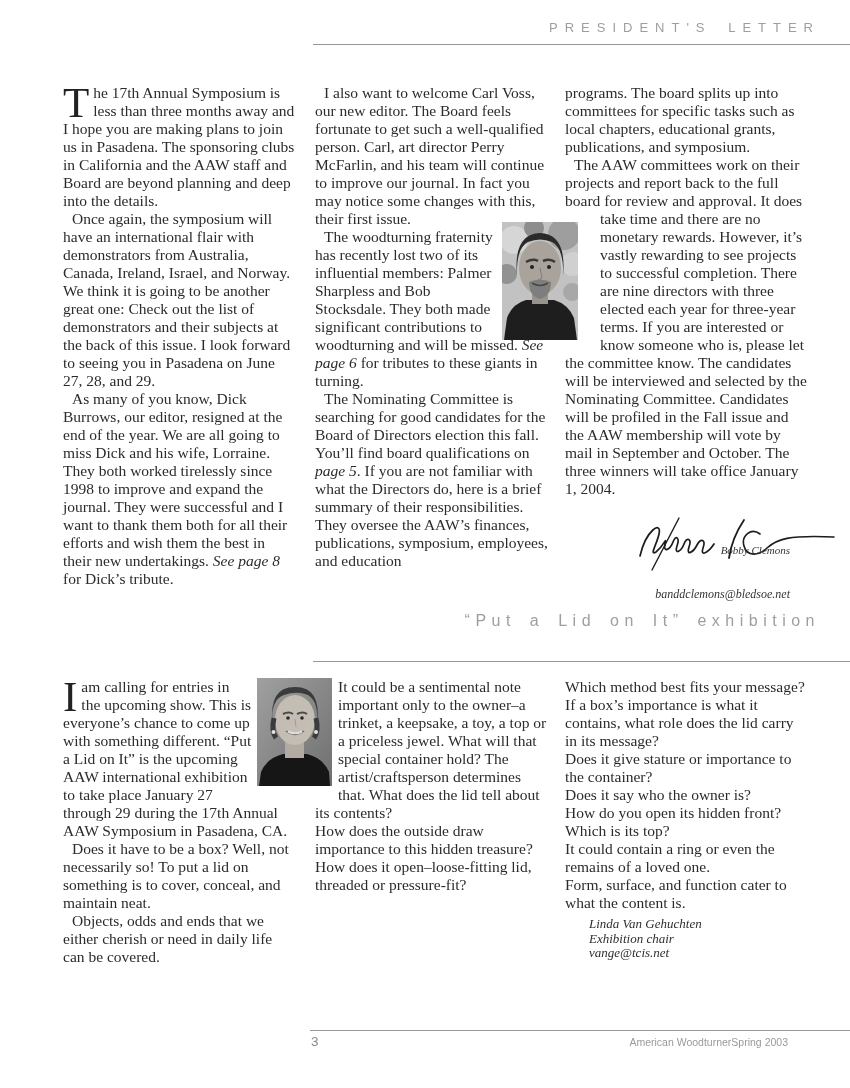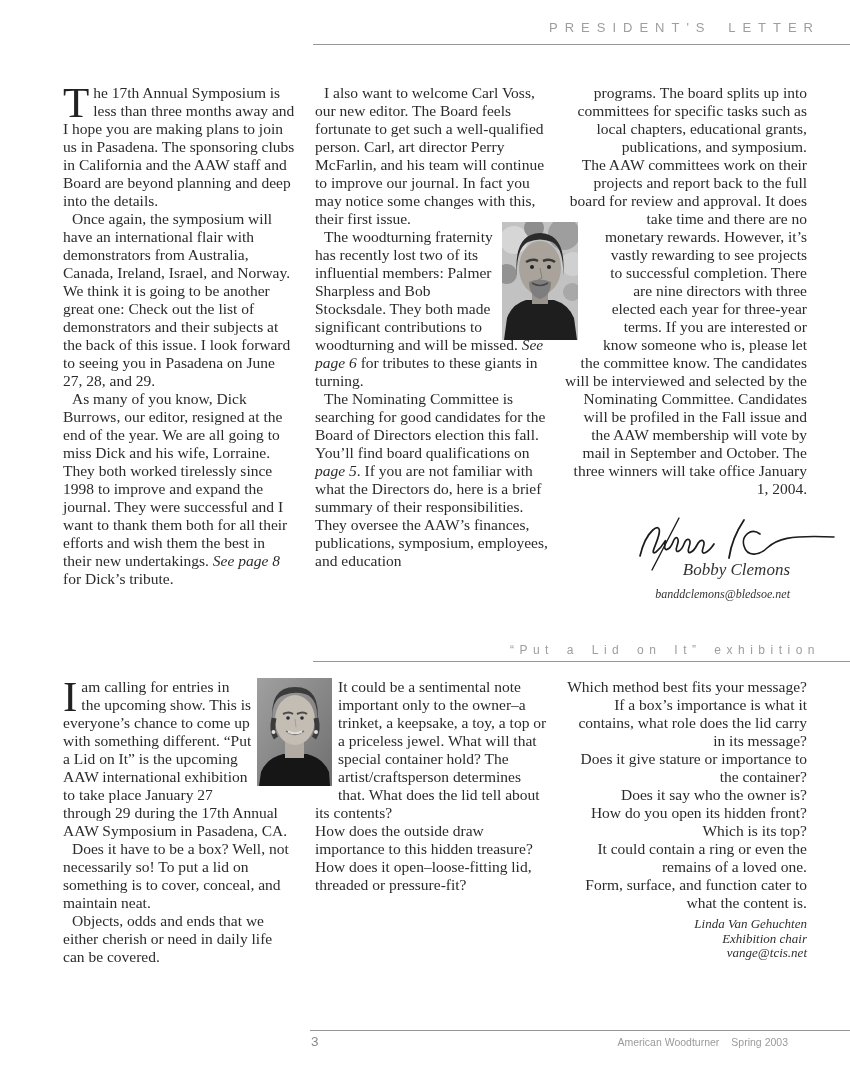--- a/index.html
+++ b/index.html
@@ -6,37 +6,37 @@
   .page {
     position:relative; width:850px; height:1088px; background:#ffffff;
     font-family:"Liberation Serif", serif; color:#2b2b2b; overflow:hidden;
   }
   
   .kicker {
     position:absolute; right:30px; font-family:"Liberation Sans", sans-serif;
     color:#9e9e9e; white-space:nowrap;
   }
   .kicker.president { top:20px; font-size:13px; letter-spacing:7px; word-spacing:6px; }
-  .kicker.exhibition { top:643px; font-size:12px; letter-spacing:5.5px; word-spacing:4px; }
+  .kicker.exhibition { top:612px; font-size:16px; letter-spacing:5.5px; word-spacing:4px; }
   .rule { position:absolute; left:313px; right:0; border-top:1px solid #979797; height:0; }
   .rule.header-rule { top:44px; }
   .rule.exh-rule { top:661px; }
   .rule.footer-rule { left:310px; top:1030px; }
 
   
   .col {
     position:absolute; font-size:15.5px; line-height:18px; text-align:left;
   }
   .col p { margin:0; }
   .col p.indent { text-indent:9px; }
   .t-col { top:84px; }
   .b-col { top:678px; }
   .c1 { left:63px;  width:234px; }
   .c2 { left:315px; width:234px; }
-  .c3 { left:565px; width:242px;text-align:right; }
+  .c3 { left:565px; width:242px; }
 
   .dropcap {
     float:left; font-size:43px; line-height:33px; padding:2px 4px 0 0;
     color:#222;
   }
 
   
   .spacer { pointer-events:none; }
   .sp-man-right  { float:right; width:48px; height:252px; shape-outside:inset(126px 0 0 0); }
   .sp-man-left   { float:left;  width:35px; height:270px; shape-outside:inset(126px 0 0 0); }
@@ -47,37 +47,37 @@
   .photo { position:absolute; overflow:hidden; }
   .photo-man   { left:502px; top:222px; width:76px; height:118px; }
   .photo-woman { left:257px; top:678px; width:75px; height:108px; }
   .photo svg { display:block; }
 
   
   .signature-svg { position:absolute; left:626px; top:512px; }
   .sig-name, .sig-email {
     position:absolute; right:60px; font-style:italic; color:#333; white-space:nowrap;
   }
-  .sig-name  { top:560px; font-size:17px; }
+  .sig-name  { top:544px; font-size:11px; }
   .sig-email { top:587px; font-size:12px; }
 
   
-  .credit { margin-top:5px; font-style:italic; font-size:13px; line-height:14.5px; color:#2e2e2e; }
+  .credit { margin-top:5px; font-style:italic; font-size:13px; line-height:14.5px; color:#2e2e2e;margin-left:24px; }
   .credit div { white-space:nowrap; }
 
   
   .page-number {
     position:absolute; left:311px; top:1034px; font-family:"Liberation Sans", sans-serif;
     font-size:13.5px; color:#8a8a8a;
   }
   .footer-right {
     position:absolute; right:62px; top:1036px; font-family:"Liberation Sans", sans-serif;
     font-size:10.5px; color:#9a9a9a; white-space:nowrap;
   }
-  .footer-right .journal { margin-right:12px; }
+  .footer-right .journal { }
 </style>
 </head>
 <body>
 
 <div class="page">
 
   <div class="kicker president">PRESIDENT'S LETTER</div>
   <div class="rule header-rule"></div>
 
   <div class="col t-col c1">

